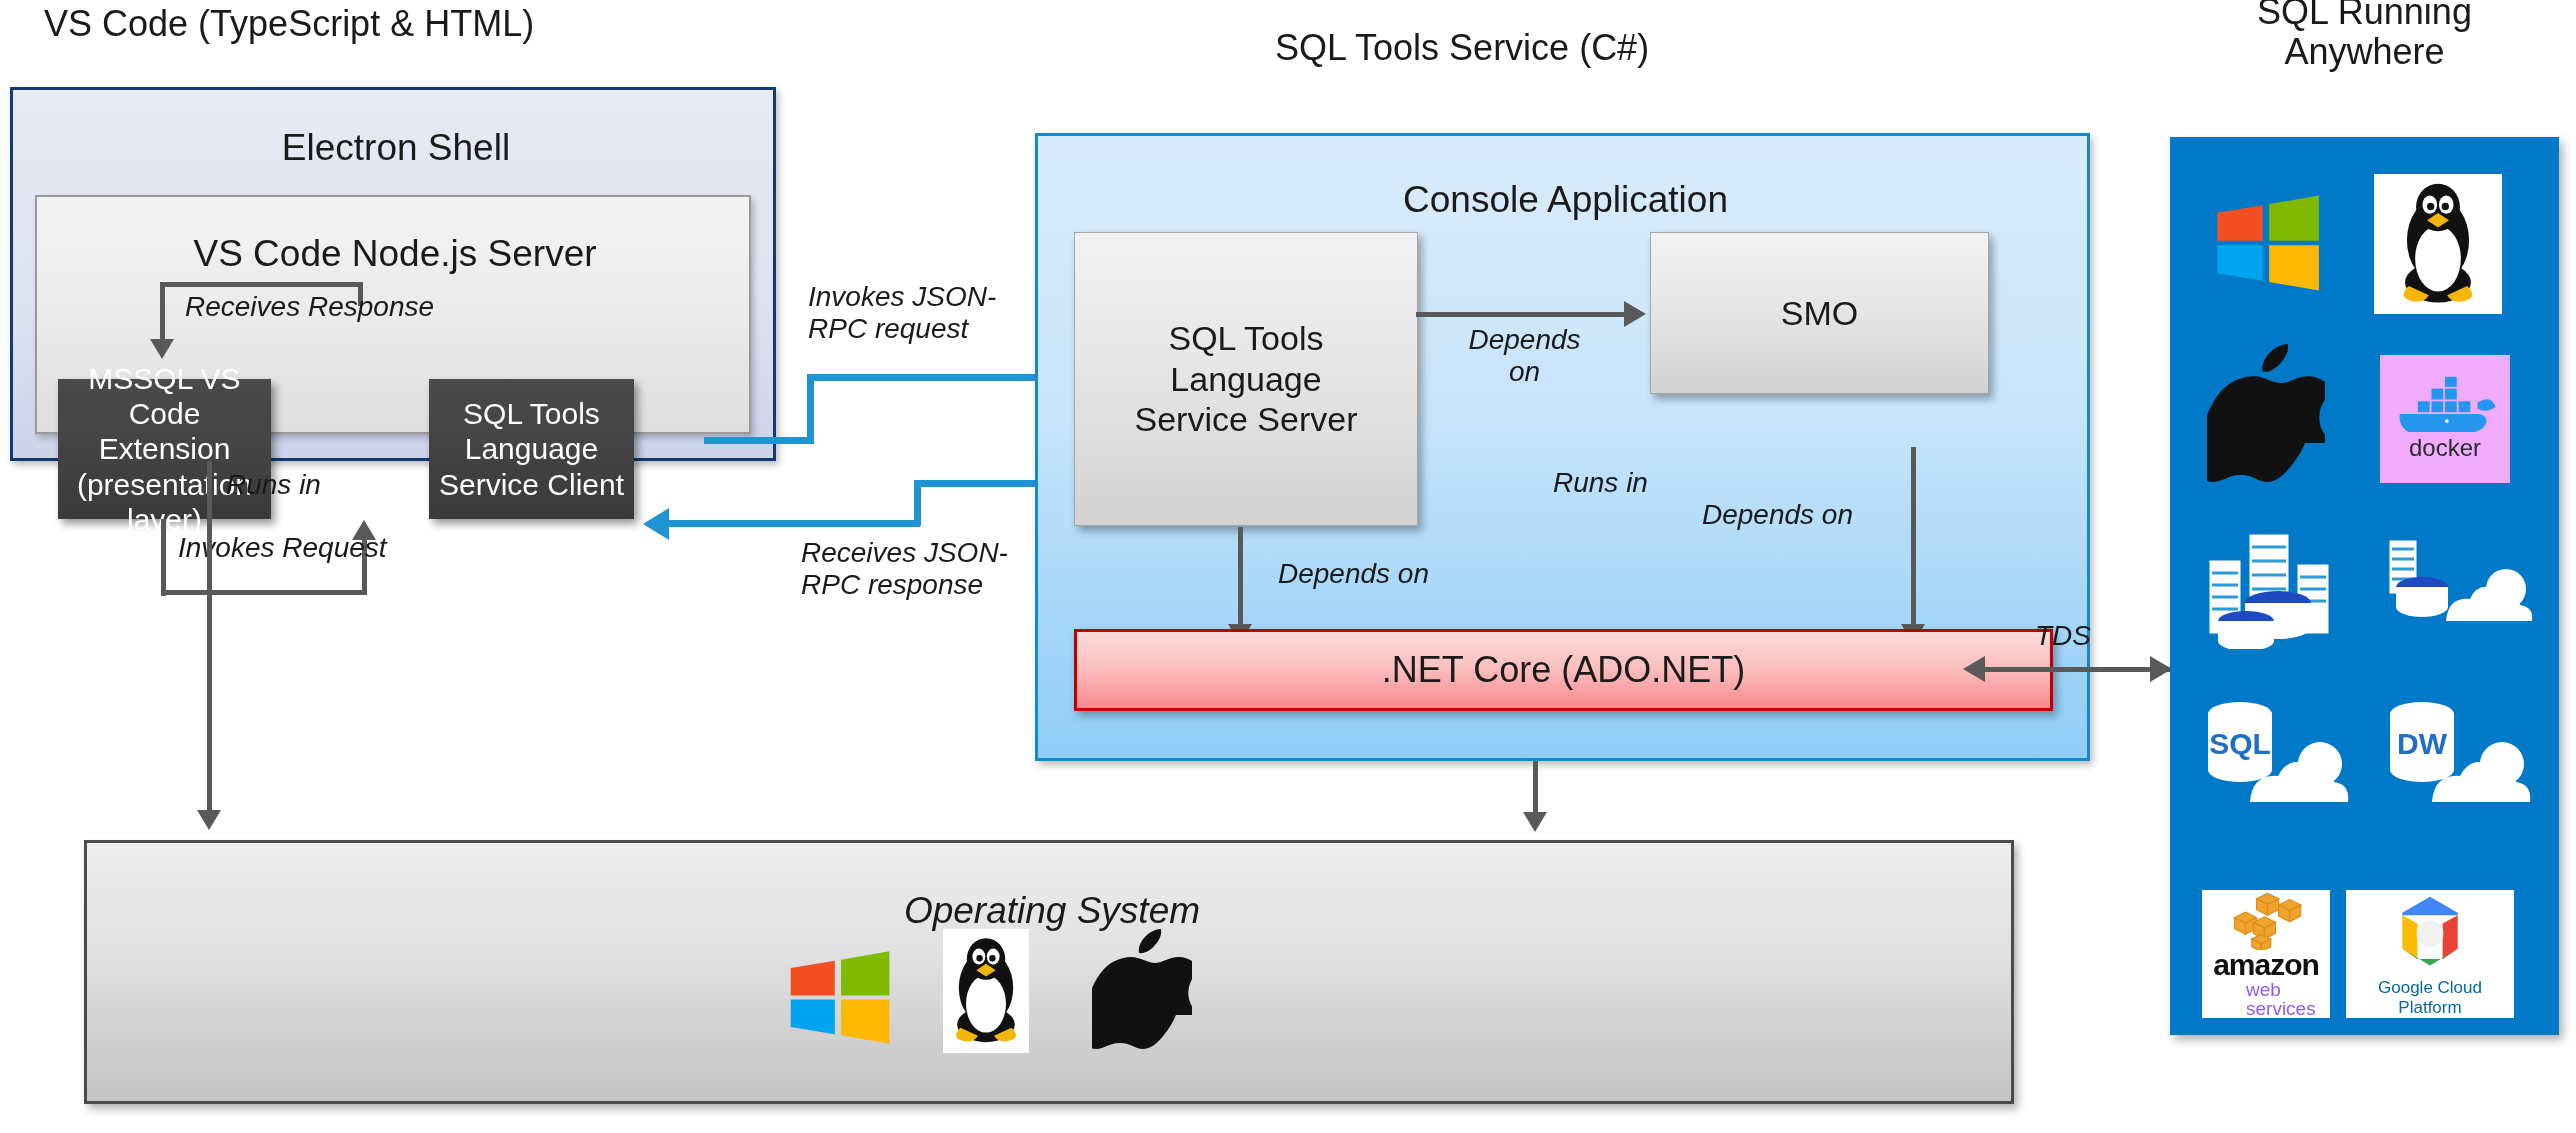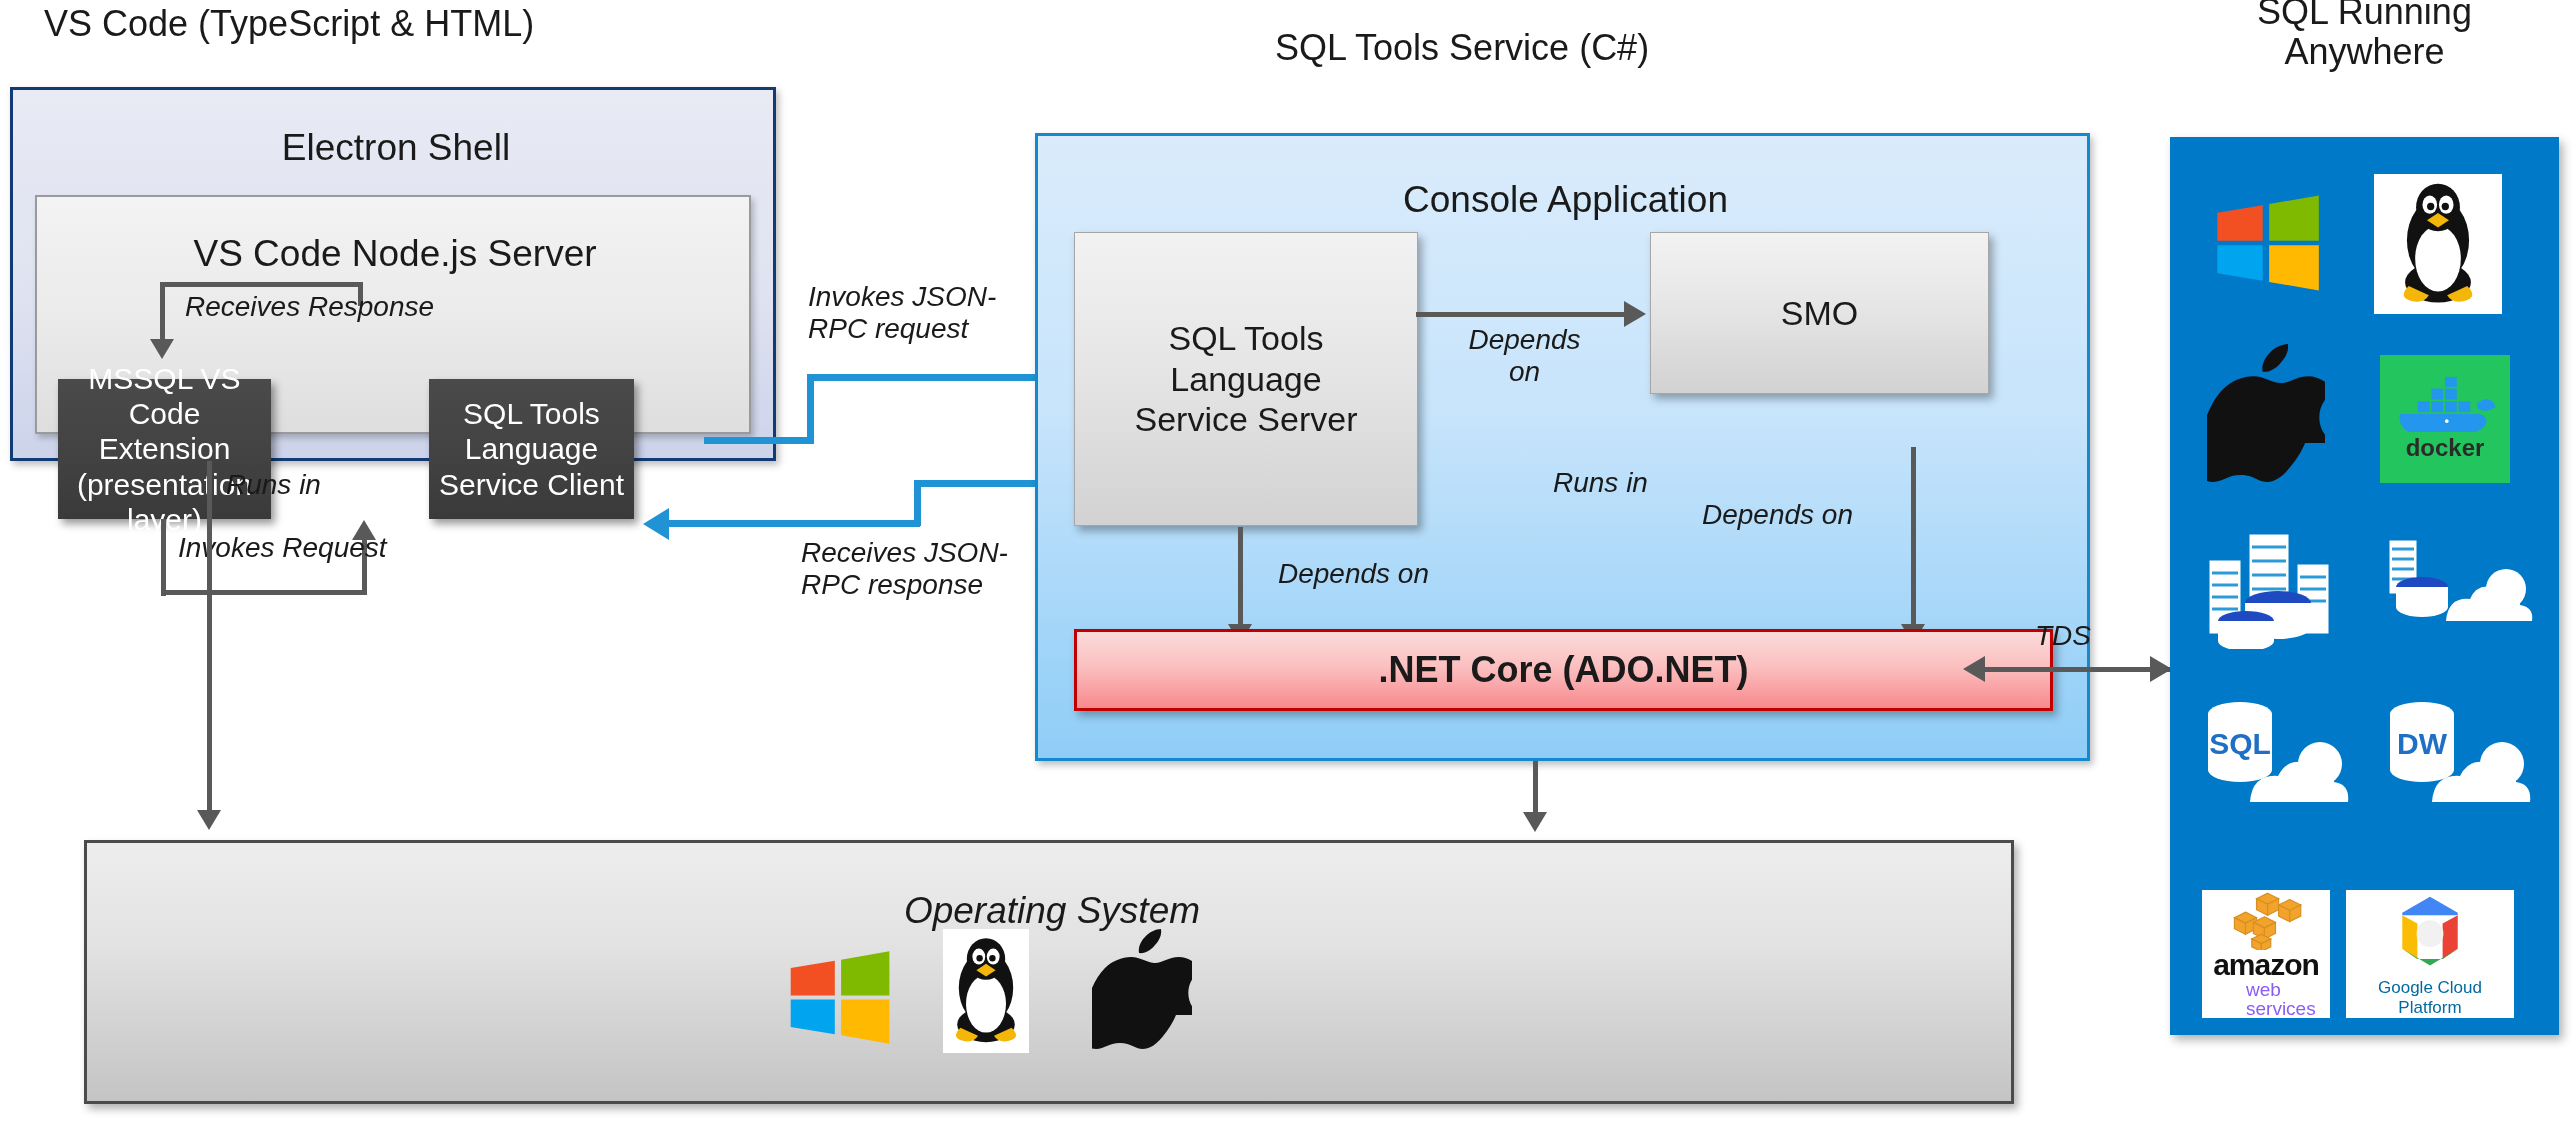--- a/index.html
+++ b/index.html
@@ -47,21 +47,20 @@
   }
   .grey-box{
     background:linear-gradient(180deg,#f2f2f2 0%,#e6e6e6 45%,#d2d2d2 100%);
     border:1px solid #a6a6a6;font-size:34px;line-height:1.2;color:#1a1a1a;
     box-shadow:4px 5px 8px rgba(0,0,0,.32);
   }
   .red-box{
     background:linear-gradient(180deg,#fbdada 0%,#fbc0c0 45%,#f8898e 100%);
     border:3px solid #c00000;font-size:36px;color:#1a1a1a;
     box-shadow:4px 5px 8px rgba(0,0,0,.3);
-    font-weight:bold;
   }
 
   
   .edge-label{font-size:28px;font-style:italic;color:#1a1a1a;
               line-height:1.14;white-space:pre-line;}
 
   
   .ln{position:absolute;background:#595959;}
   .ln-h{height:5px;}
   .ln-v{width:5px;}
@@ -72,21 +71,21 @@
   .ar-down{border-left:12px solid transparent;border-right:12px solid transparent;border-top:20px solid #595959;}
   .ar-up{border-left:12px solid transparent;border-right:12px solid transparent;border-bottom:20px solid #595959;}
   .ar-right{border-top:13px solid transparent;border-bottom:13px solid transparent;border-left:22px solid #595959;}
   .ar-left{border-top:13px solid transparent;border-bottom:13px solid transparent;border-right:22px solid #595959;}
   .ar-right-b{border-top:16px solid transparent;border-bottom:16px solid transparent;border-left:26px solid #1f93d4;}
   .ar-left-b{border-top:16px solid transparent;border-bottom:16px solid transparent;border-right:26px solid #1f93d4;}
 
   
   .tile{position:absolute;display:flex;align-items:center;justify-content:center;}
   .tile-white{background:#ffffff;}
-  .tile-grey{background:#22c55e;font-weight:bold;}
+  .tile-grey{background:#f0abfc;}
   .lbl-tiny{font-size:13px;color:#0369a1;text-align:center;}
 </style>
 </head>
 <body>
 
 <div class="abs caption" style="left:44px;top:4px;">VS Code (TypeScript &amp; HTML)</div>
 
 <div class="abs caption" style="left:1275px;top:28px;">SQL Tools Service (C#)</div>
 
 <div class="abs caption ctr" style="left:2170px;top:0px;width:389px;height:64px;flex-direction:column;">SQL Running

